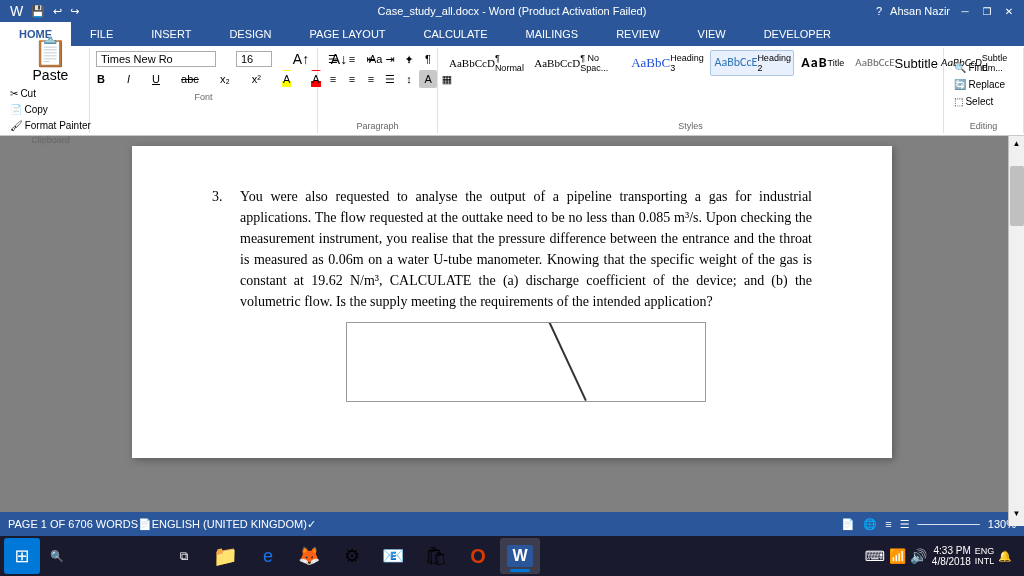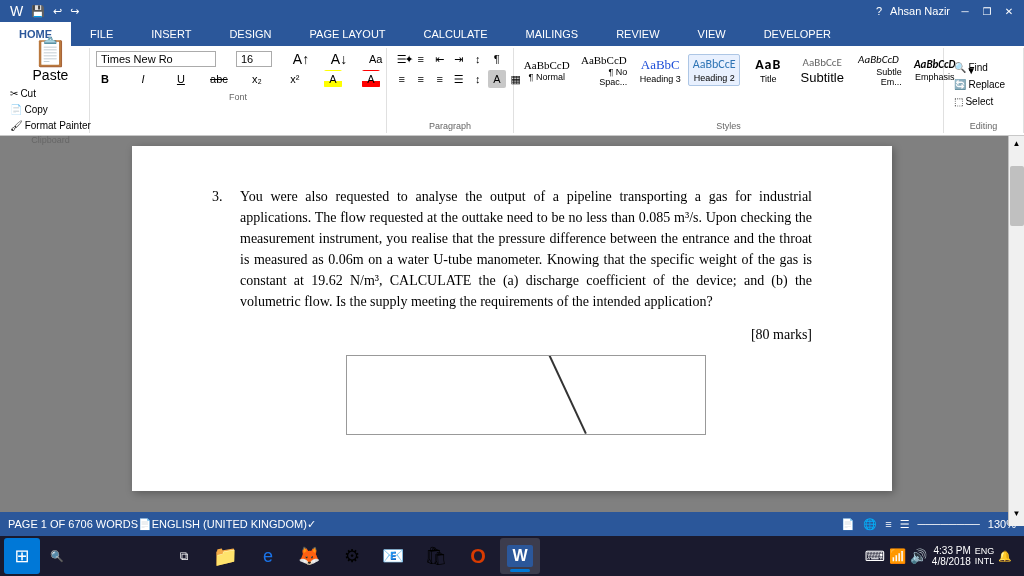--- a/index.html
+++ b/index.html
@@ -102,29 +102,28 @@
       display: flex; align-items: center; justify-content: center;
       cursor: pointer;
       font-size: 11px;
       border-radius: 2px;
     }
     .fmt-btn.bold { font-weight: bold; }
     .fmt-btn.italic { font-style: italic; }
     .fmt-btn.underline { text-decoration: underline; }
     .style-item {
       display: flex;
-      flex-direction: column;
+      flex-direction: row;
       align-items: center;
       padding: 2px 4px;
       cursor: pointer;
       border: 1px solid transparent;
       border-radius: 2px;
       font-size: 9px;
       min-width: 52px;
-      text-align: right;
     }
     .style-preview { font-size: 14px; line-height: 1.3; }
 
     
     .doc-area {
       background: #808080;
       flex: 1;
       overflow-y: auto;
       display: flex;
       flex-direction: column;
@@ -282,20 +281,23 @@
   </style>
 </head>
 <body>
 
 <div class="title-bar">
   <div class="title-bar-left">
     <span class="quick-btn" style="font-size:14px;">W</span>
     <span class="quick-btn">💾</span>
     <span class="quick-btn">↩</span>
     <span class="quick-btn">↪</span>
+  </div>
+  <div class="title-bar-center">
+    <span>Case_study_all.docx - Word (Product Activation Failed)</span>
   </div>
   <div class="title-bar-right">
     <span style="cursor:pointer;">?</span>
     <span style="font-size:11px;">Ahsan Nazir</span>
     <span class="title-btn">─</span>
     <span class="title-btn">❐</span>
     <span class="title-btn">✕</span>
   </div>
 </div>
 
@@ -439,23 +441,20 @@
   </div>
 </div>
 
 <div class="doc-area" style="height: calc(576px - 22px - 24px - 90px - 40px - 24px);">
   <div class="page">
     <div class="doc-content">
       <div class="question-item">
         <span class="question-number">3.</span>
         <div class="question-text">
           <span>You were also requested to analyse the output of a pipeline transporting a gas for industrial applications. The flow requested at the outtake need to be no less than 0.085 m³/s. Upon checking the measurement instrument, you realise that the pressure difference between the entrance and the throat is measured as 0.06m on a water U-tube manometer. Knowing that the specific weight of the gas is constant at 19.62 N/m³, CALCULATE the (a) discharge coefficient of the device; and (b) the volumetric flow. Is the supply meeting the requirements of the intended application?</span>
-          <div class="marks-line">
-            <span>[80 marks]</span>
-          </div>
           <div class="diagram-placeholder">
             <div class="diagram-line"></div>
           </div>
         </div>
       </div>
     </div>
   </div>
 </div>
 
 <div class="status-bar">

